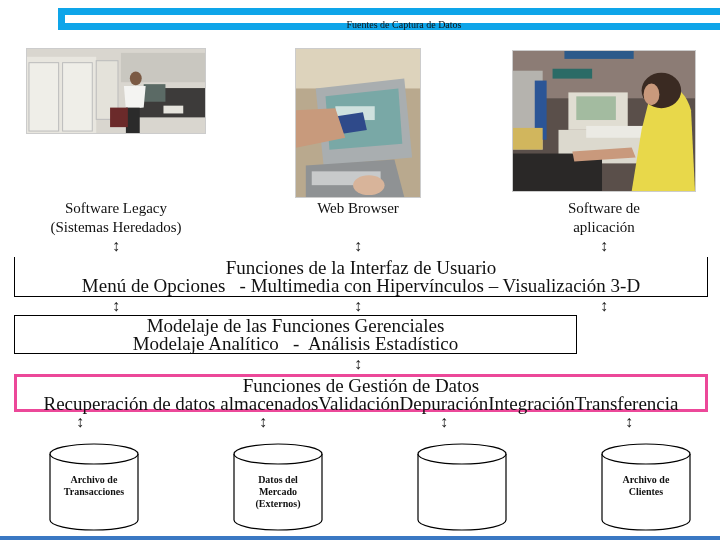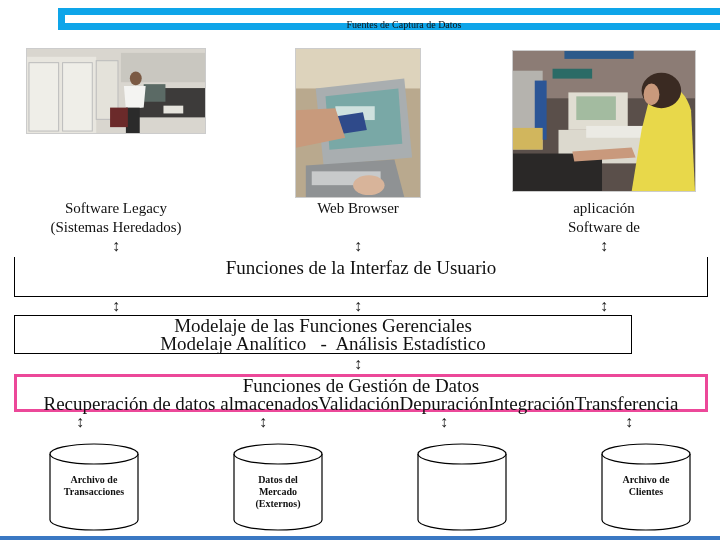--- a/index.html
+++ b/index.html
@@ -20,21 +20,21 @@
   .photo svg { display: block; width: 100%; height: 100%; }
   .src-label { text-align: center; font-size: 15px; line-height: 19px; }
   .arrow { font-size: 16px; line-height: 16px; width: 20px; text-align: center; color: #222; }
   .layer { box-sizing: border-box; text-align: center; font-size: 19px; line-height: 18px; }
   .layer-ui {
     left: 14px; top: 257px; width: 694px; height: 40px;
     border-left: 1px solid #000; border-right: 1px solid #000; border-bottom: 1px solid #000;
     padding-top: 2px;
   }
   .layer-mgmt {
-    left: 14px; top: 315px; width: 618px; height: 39px;
+    left: 14px; top: 315px; width: 563px; height: 39px;
     border: 1px solid #000; padding-top: 1px;
   }
   .layer-data {
     left: 14px; top: 374px; width: 694px; height: 38px;
     border: 3px solid #ec4899; padding-top: 0px;
   }
   .ops { display: flex; justify-content: center; gap: 0; }
   .db { width: 90px; height: 90px; margin-left: 16px; }
   .db svg { position: absolute; left: 0; top: 0; width: 90px; height: 90px; }
   .db-label {
@@ -103,30 +103,31 @@
 </div>
 
 <div class="abs src-label" style="left:16px;top:199px;width:200px;">
   <div>Software Legacy</div>
   <div>(Sistemas Heredados)</div>
 </div>
 <div class="abs src-label" style="left:258px;top:199px;width:200px;">
   <div>Web Browser</div>
 </div>
 <div class="abs src-label" style="left:504px;top:199px;width:200px;">
+  <div>Software de</div>
   <div>aplicación</div>
-  <div>Software de</div>
 </div>
 
 <div class="abs arrow" style="left:106px;top:238px;">↕</div>
 <div class="abs arrow" style="left:348px;top:238px;">↕</div>
 <div class="abs arrow" style="left:594px;top:238px;">↕</div>
 
 <div class="abs layer layer-ui">
   <div>Funciones de la Interfaz de Usuario</div>
+  <div style="white-space:pre;">Menú de Opciones   - Multimedia con Hipervínculos – Visualización 3-D</div>
 </div>
 
 <div class="abs arrow" style="left:106px;top:298px;">↕</div>
 <div class="abs arrow" style="left:348px;top:298px;">↕</div>
 <div class="abs arrow" style="left:594px;top:298px;">↕</div>
 
 <div class="abs layer layer-mgmt">
   <div>Modelaje de las Funciones Gerenciales</div>
   <div style="white-space:pre;">Modelaje Analítico   -  Análisis Estadístico</div>
 </div>

